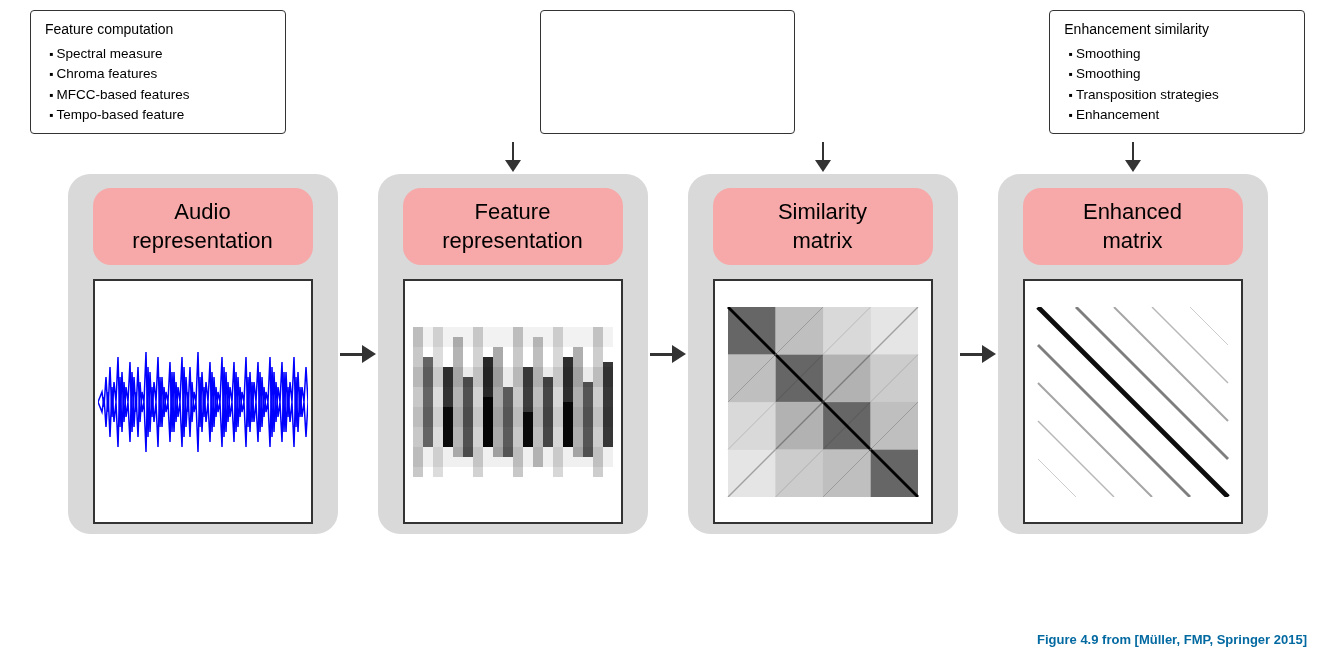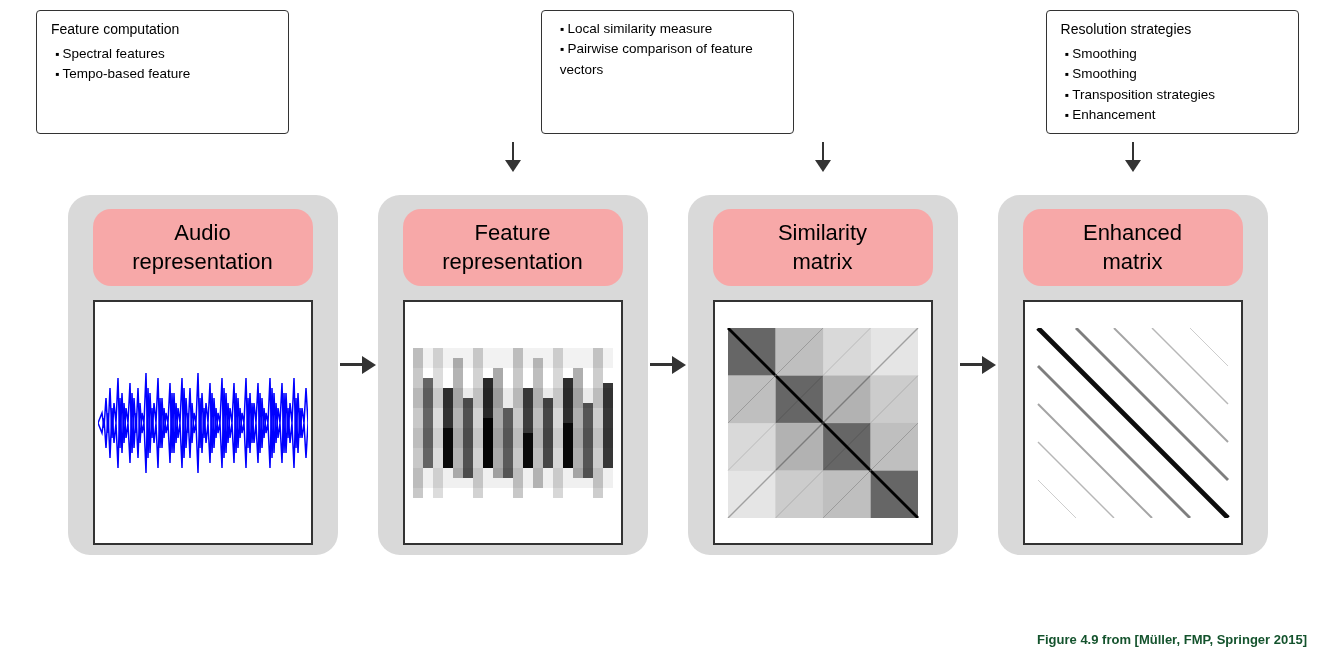--- a/index.html
+++ b/index.html
@@ -13,21 +13,21 @@
       position: relative;
     }
     .main-container {
       width: 1335px;
       height: 659px;
       position: relative;
       display: flex;
       flex-direction: column;
       align-items: center;
       justify-content: flex-start;
-      padding: 10px 26px;
+      padding: 10px 20px;
     }
 
     
     .info-boxes {
       display: flex;
       flex-direction: row;
       justify-content: space-around;
       width: 100%;
       margin-bottom: 8px;
       padding: 0 10px;
@@ -87,21 +87,20 @@
       background: #d9d9d9;
       border-radius: 22px;
       width: 270px;
       height: 360px;
       display: flex;
       flex-direction: column;
       align-items: center;
       justify-content: flex-start;
       padding: 14px 10px 10px 10px;
       position: relative;
-      margin-top: 21px;
     }
 
     
     .panel-label {
       background: #f7a8a8;
       border-radius: 18px;
       padding: 10px 20px;
       text-align: center;
       font-size: 22px;
       line-height: 1.3;
@@ -175,51 +174,49 @@
       height: 190px;
     }
 
     
     .caption {
       position: absolute;
       bottom: 12px;
       right: 28px;
       font-size: 13px;
       font-weight: bold;
-      color: #14532d;
+      color: #0369a1;
     }
   </style>
 </head>
 <body>
 
 <div class="main-container">
 
   <div class="info-boxes">
 
     <div class="info-box">
       <div class="box-title">Feature computation</div>
       <ul>
-        <li>Spectral features</li>
+        <li>Spectral measure</li>
+        <li>Chroma features</li>
+        <li>MFCC-based features</li>
         <li>Tempo-based feature</li>
       </ul>
     </div>
 
     <div style="width:270px;"></div>
 
     <div class="info-box">
-      <ul>
-        <li>Local similarity measure</li>
-        <li>Pairwise comparison of feature vectors</li>
-      </ul>
     </div>
 
     <div style="width:270px;"></div>
 
     <div class="info-box">
-      <div class="box-title">Resolution strategies</div>
+      <div class="box-title">Enhancement similarity</div>
       <ul>
         <li>Smoothing</li>
         <li>Smoothing</li>
         <li>Transposition strategies</li>
         <li>Enhancement</li>
       </ul>
     </div>
   </div>
 
   <div style="display:flex; flex-direction:row; justify-content:center; width:100%; margin-bottom:0; padding: 0 10px;">

